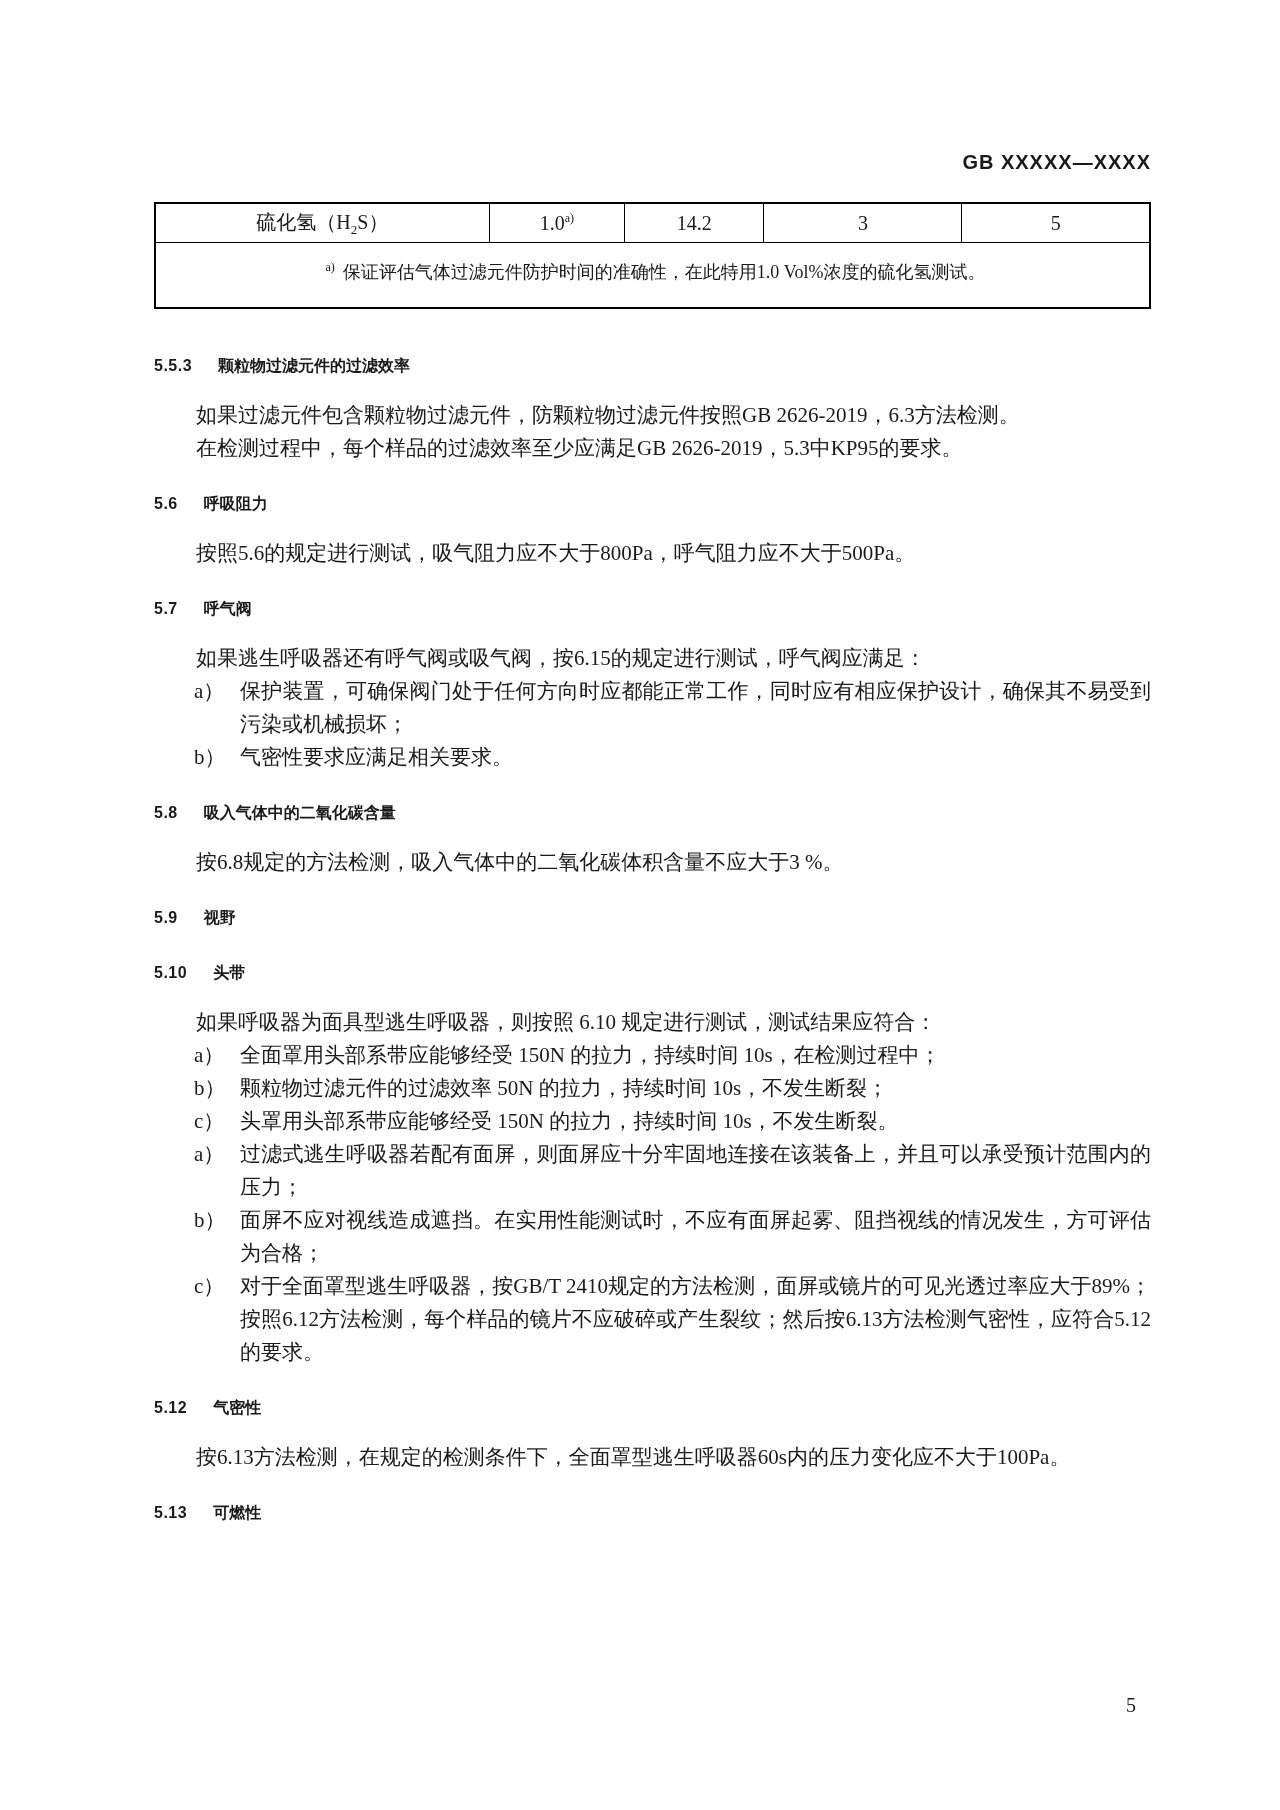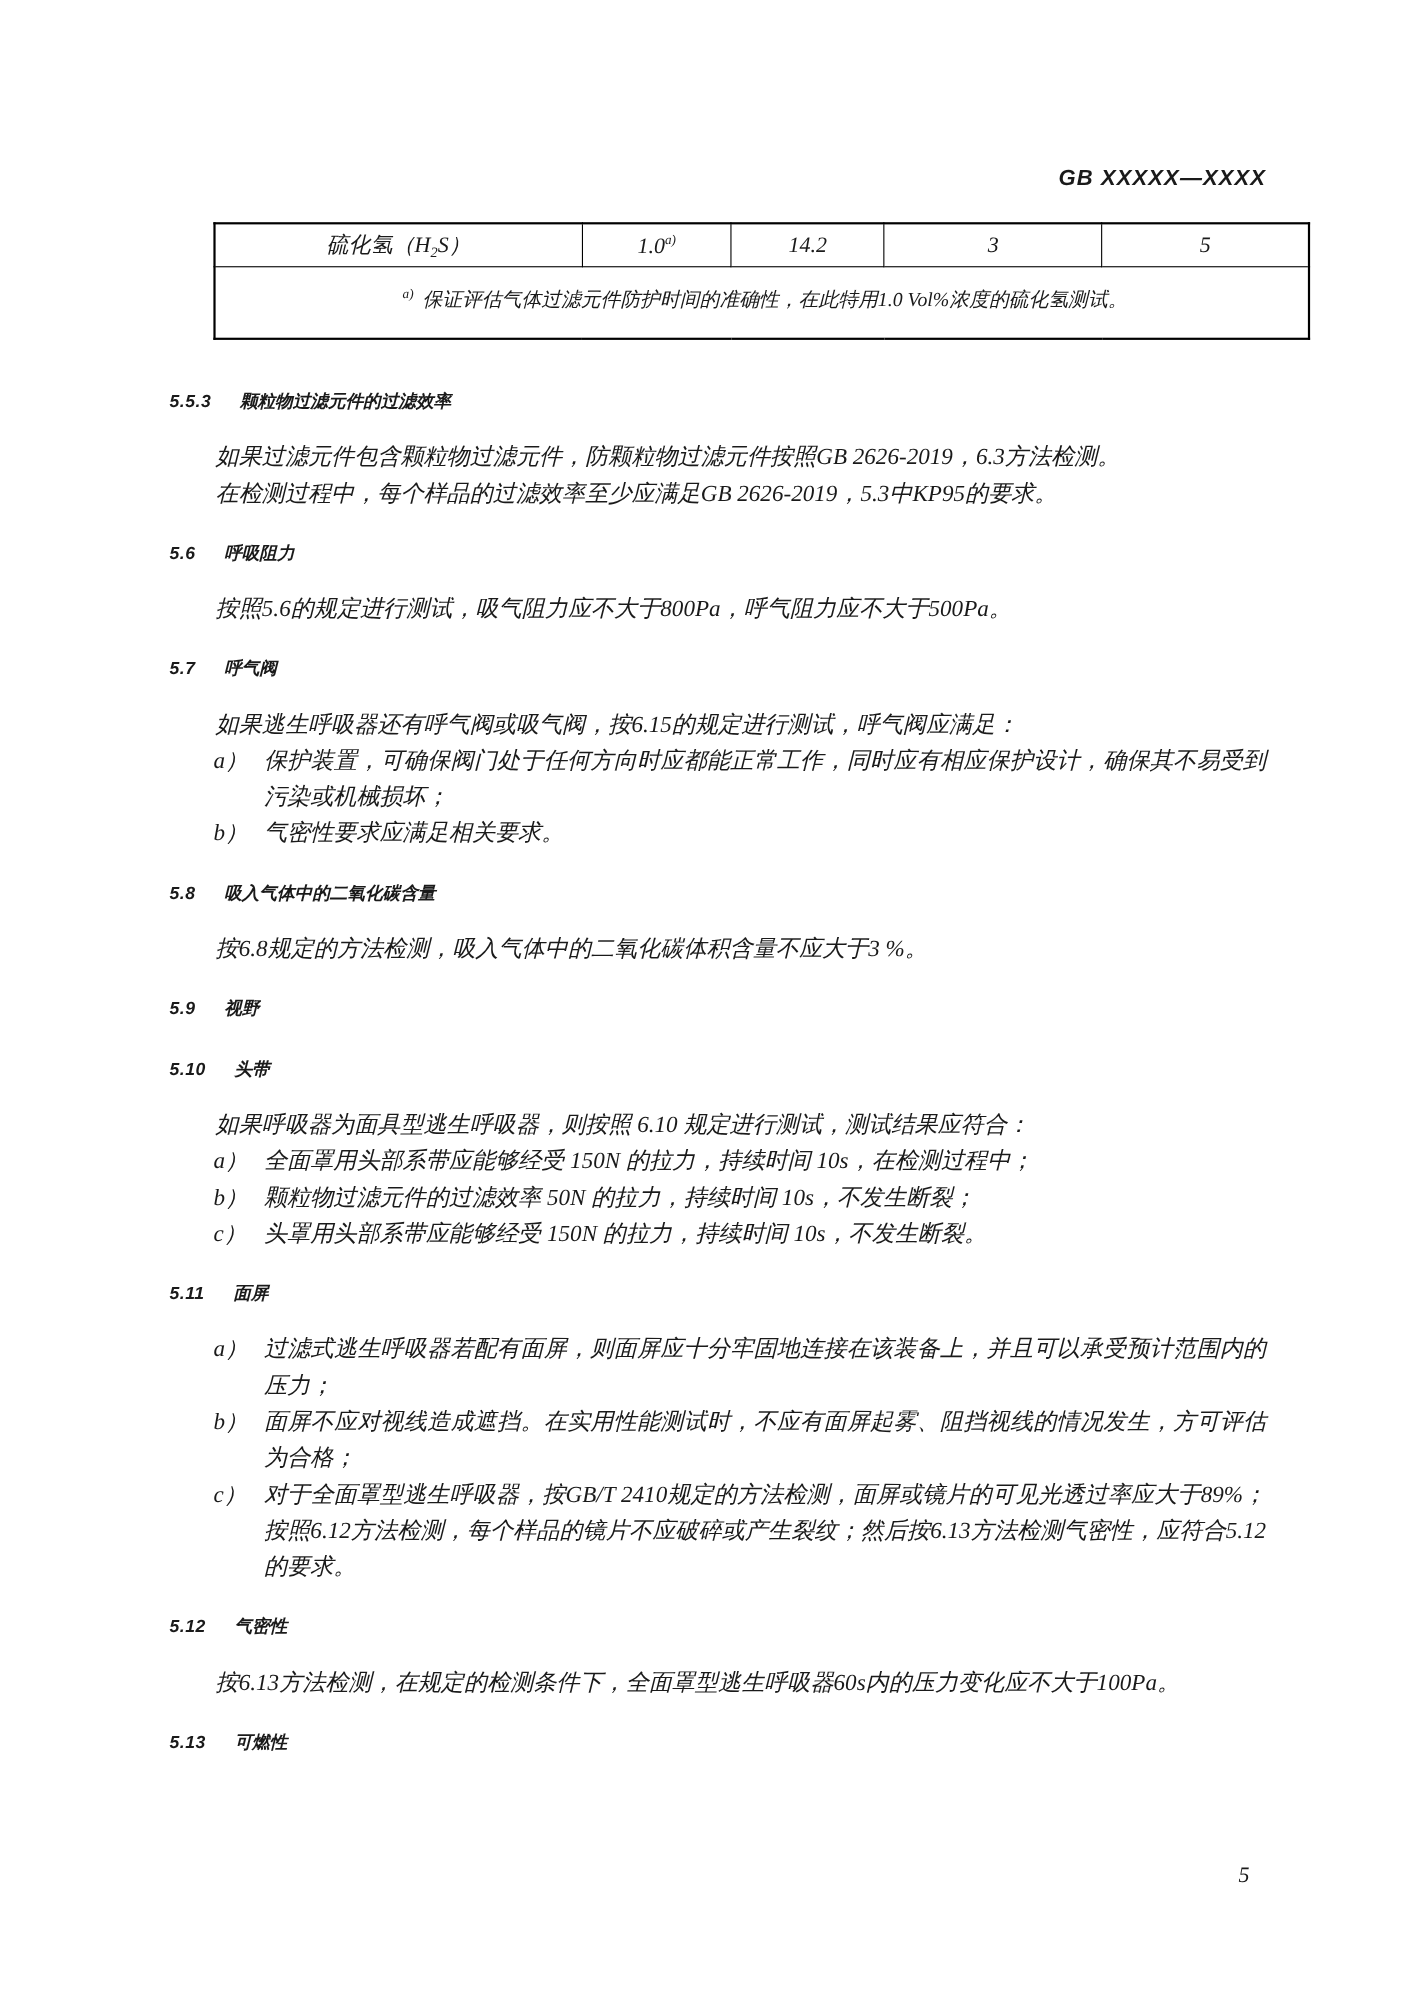--- a/index.html
+++ b/index.html
@@ -7,21 +7,20 @@
     width: 1280px; height: 1810px;
     background: #ffffff;
     color: #1a1a1a;
     font-family: "Liberation Serif", serif;
   }
   .page {
     position: relative;
     width: 1280px; height: 1810px;
     background: #ffffff;
     overflow: hidden;
-    font-style: italic;
   }
   .content {
     position: absolute;
     left: 154px; top: 0;
     width: 997px;
   }
   .doc-header {
     margin-top: 150px;
     text-align: right;
     font-family: "Liberation Sans", sans-serif;
@@ -55,21 +54,21 @@
   sup { font-size: 12px; }
   sub { font-size: 13px; }
   .footnote-text { margin-left: 8px; }
   .sec-heading {
     font-family: "Liberation Sans", sans-serif;
     font-weight: bold;
     font-size: 16px;
     line-height: 33px;
     margin: 22px 0 17px 0;
   }
-  .spec-table { margin-bottom: 40px; margin-left: 40px; }
+  .spec-table { margin-bottom: 40px; }
   .sec-num { margin-right: 26px; letter-spacing: 0.5px; }
   .para {
     margin: 0;
     font-size: 21px;
     line-height: 33px;
     text-indent: 42px;
     text-align: justify;
   }
   .list-item {
     display: flex;
@@ -185,23 +184,20 @@
         <span class="li-label">b）</span>
           <span class="li-text">颗粒物过滤元件的过滤效率 50N 的拉力，持续时间 10s，不发生断裂；</span>
       </div>
       <div class="list-item">
         <span class="li-label">c）</span>
           <span class="li-text">头罩用头部系带应能够经受 150N 的拉力，持续时间 10s，不发生断裂。</span>
       </div>
     </div>
 
     <div class="sec">
-      <div class="sec-heading">
-        <span class="sec-num">5.11</span><span class="sec-title">面屏</span>
-      </div>
       <div class="list-item">
         <span class="li-label">a）</span>
           <span class="li-text">过滤式逃生呼吸器若配有面屏，则面屏应十分牢固地连接在该装备上，并且可以承受预计范围内的压力；</span>
       </div>
       <div class="list-item">
         <span class="li-label">b）</span>
           <span class="li-text">面屏不应对视线造成遮挡。在实用性能测试时，不应有面屏起雾、阻挡视线的情况发生，方可评估为合格；</span>
       </div>
       <div class="list-item">
         <span class="li-label">c）</span>

